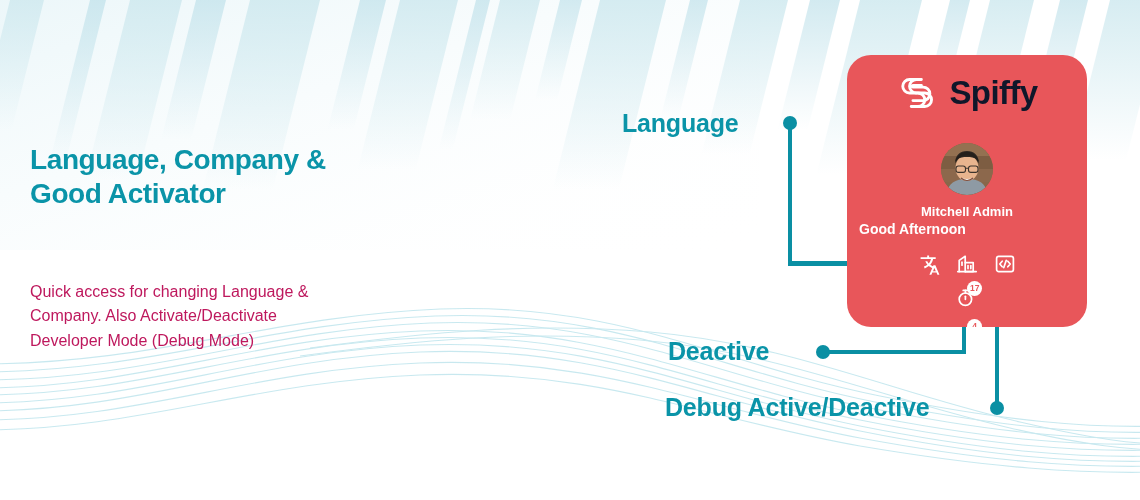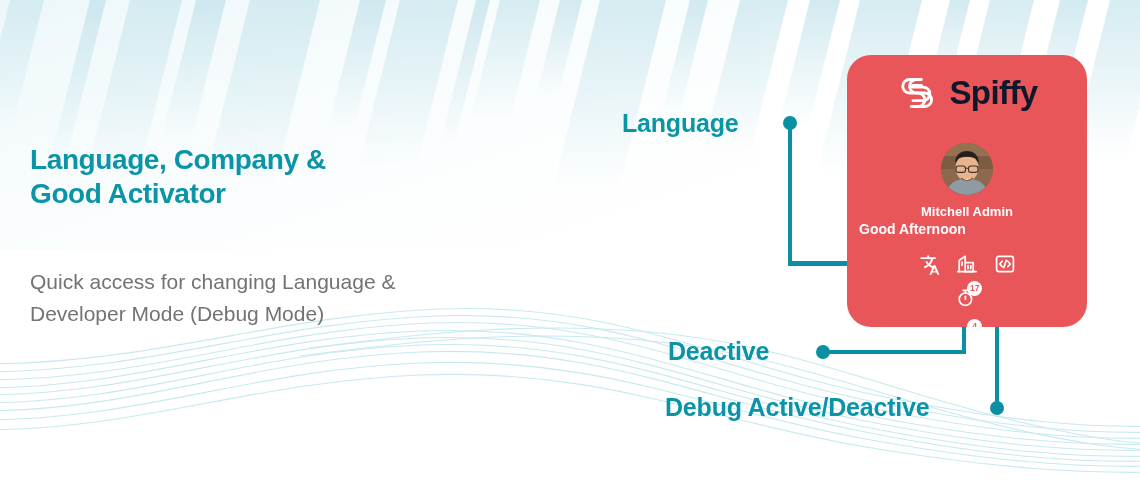--- a/index.html
+++ b/index.html
@@ -16,22 +16,22 @@
   .bg-layer { position:absolute; inset:0; pointer-events:none; }
 
   
   .headline {
     position:absolute; left:30px; top:143px; width:520px;
     font-size:28px; font-weight:bold; line-height:1.23;
     color:#0a94a8; letter-spacing:-0.4px;
   }
   .headline .ln { display:block; }
   .subtext {
-    position:absolute; left:30px; top:266px; width:460px;
-    font-size:21px; line-height:1.52; color:#737373;
+    position:absolute; left:30px; top:280px; width:460px;
+    font-size:16px; line-height:1.52; color:#be185d;
   }
   .subtext .ln { display:block; }
 
   
   .callout {
     position:absolute; color:#0a94a8; font-size:25px; font-weight:bold;
     white-space:nowrap; letter-spacing:-0.2px;
   }
   #callout-language { left:622px; top:109px; }
   #callout-company  { left:668px; top:337px; }
@@ -154,20 +154,21 @@
     </g>
   </svg>
 
   <div class="headline">
     <span class="ln">Language, Company &amp;</span>
     <span class="ln">Good Activator</span>
   </div>
 
   <div class="subtext">
     <span class="ln">Quick access for changing Language &amp;</span>
+    <span class="ln">Company. Also Activate/Deactivate</span>
     <span class="ln">Developer Mode (Debug Mode)</span>
   </div>
 
   <div class="callout" id="callout-language">Language</div>
   <div class="callout" id="callout-company">Deactive</div>
   <div class="callout" id="callout-debug">Debug Active/Deactive</div>
 
   <div class="dot" style="left:783px; top:116px;"></div>
   <div class="lead" style="left:787.5px; top:123px; width:4.5px; height:142px;"></div>
   <div class="lead" style="left:787.5px; top:261px; width:145px; height:4.5px;"></div>

